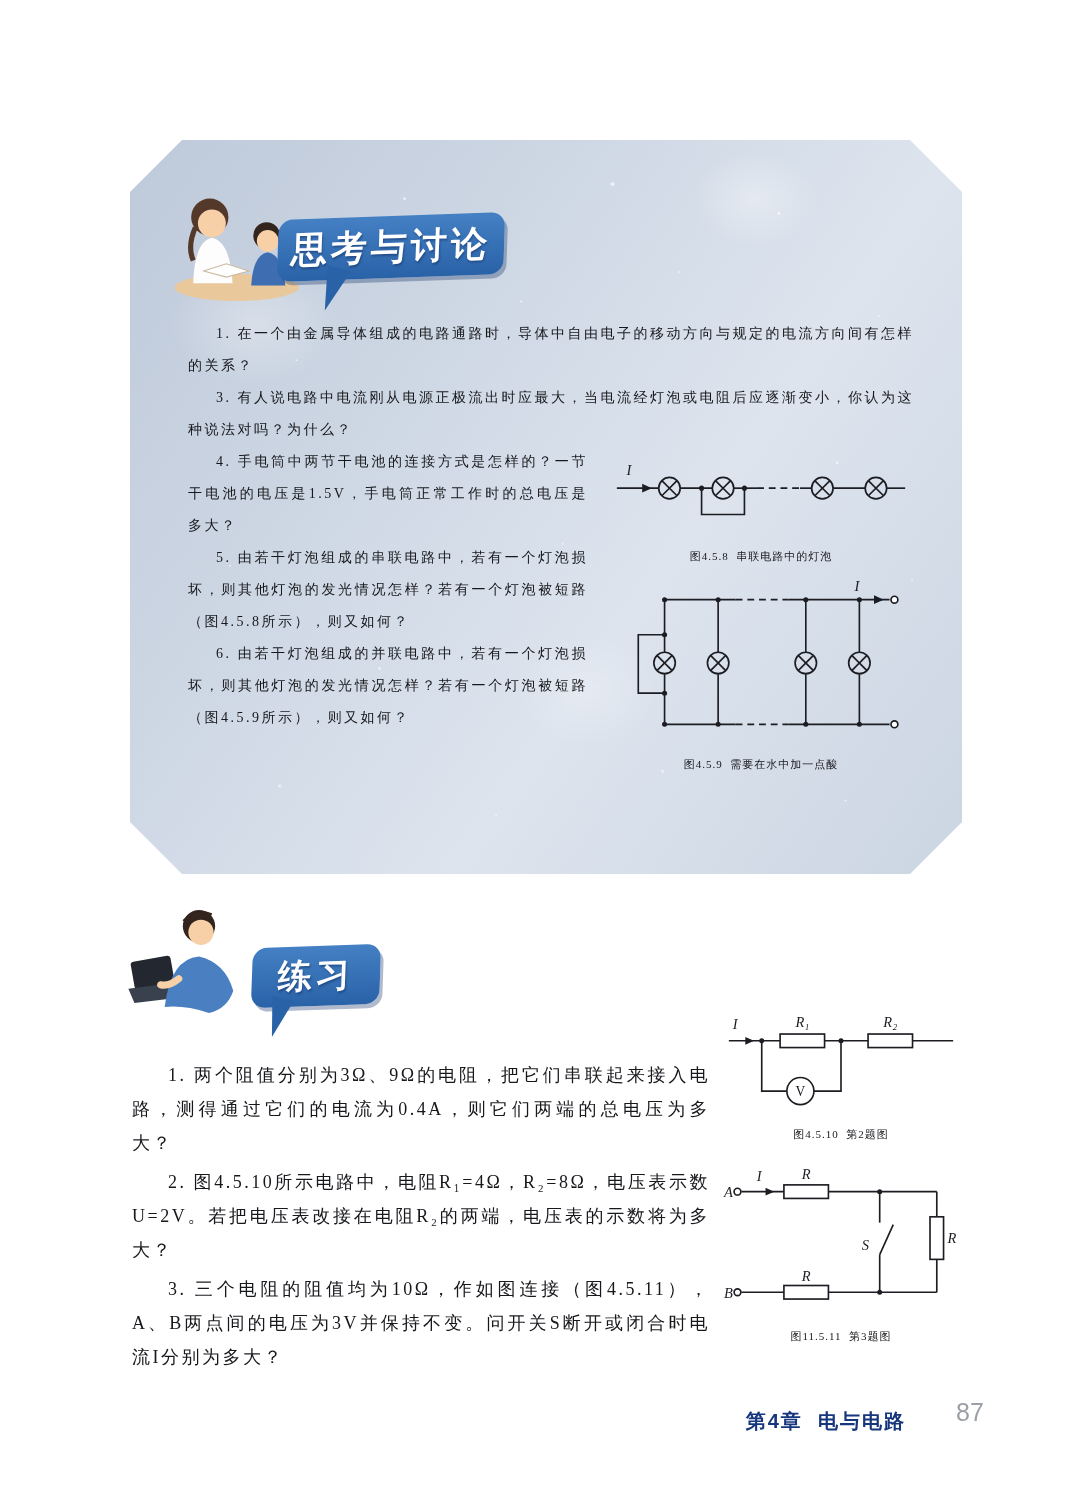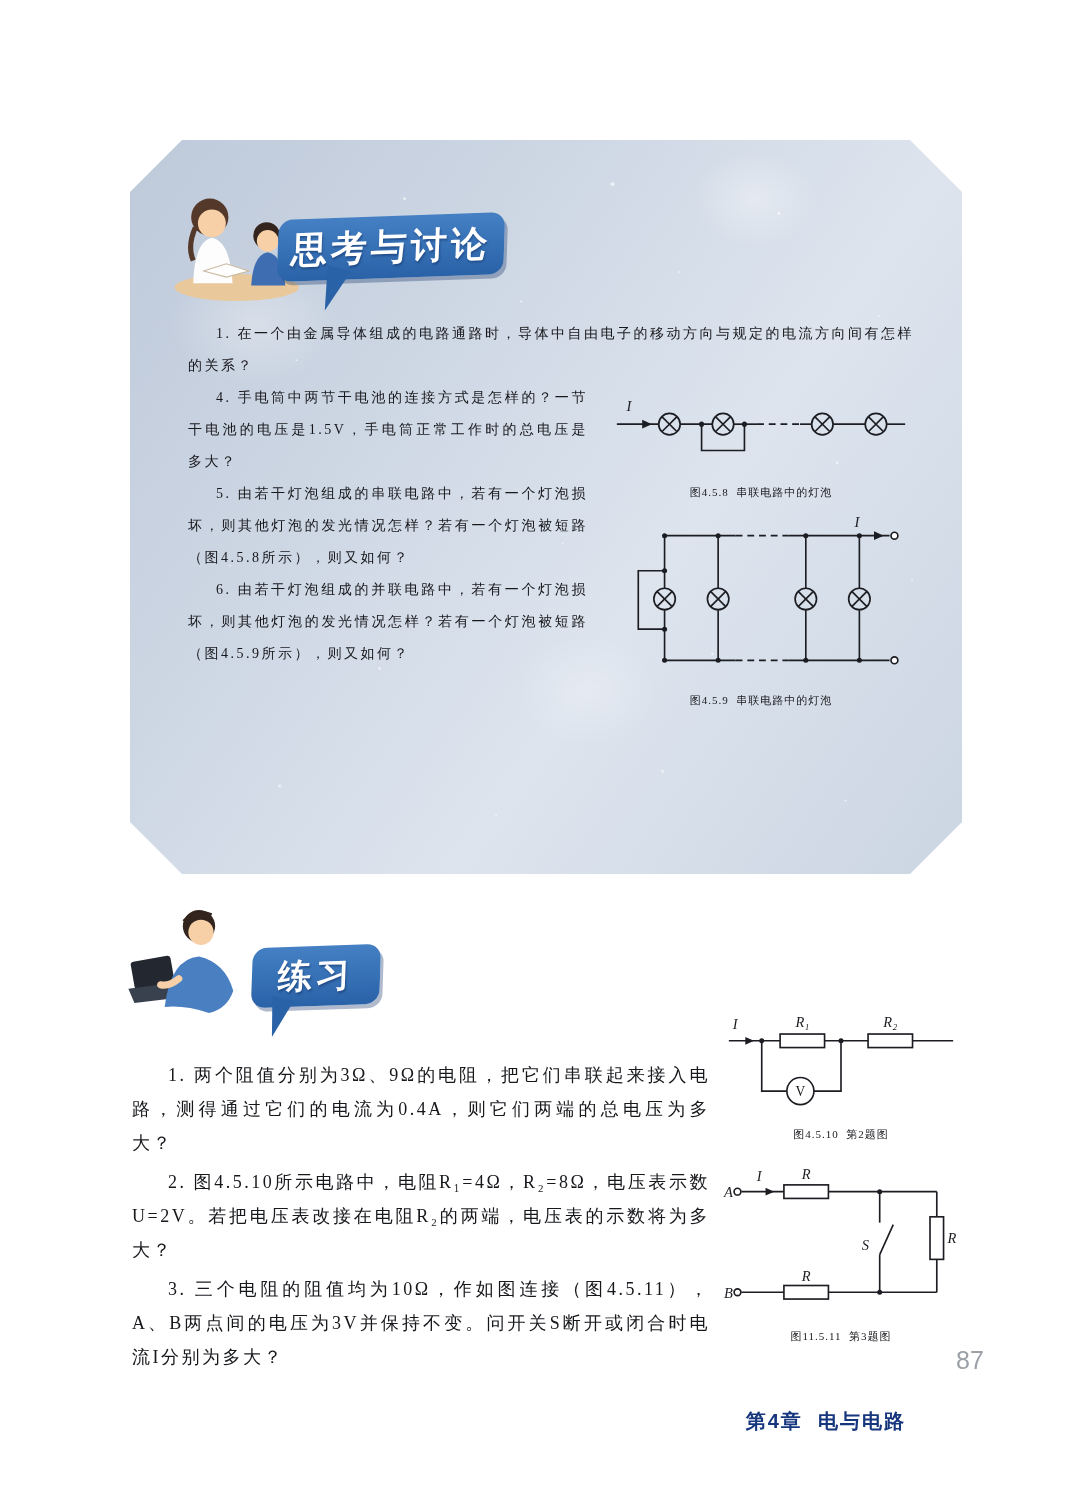--- a/index.html
+++ b/index.html
@@ -76,21 +76,21 @@
   .practice-figs { position:absolute; left:716px; top:1010px; width:250px; }
   .practice-figs figure + figure { margin-top:20px; }
 
   
   .clabel { font-family:"Liberation Serif", serif; font-style:italic; font-size:15px; fill:#1c1d22; }
   .clabel-v { font-family:"Liberation Serif", serif; font-size:14px; fill:#1c1d22; }
 
   
   .footer-chapter { position:absolute; left:0; top:1408px; width:906px; text-align:right;
     font-size:20px; font-weight:bold; color:#16367d; white-space:pre-wrap; letter-spacing:2px; }
-  .pagenum { position:absolute; left:956px; top:1346px; font-size:25px; color:#9aa0a6; }
+  .pagenum { position:absolute; left:956px; top:1398px; font-size:25px; color:#9aa0a6; }
 </style>
 </head>
 <body>
 
 <div class="page">
 
   <svg width="0" height="0" style="position:absolute" aria-hidden="true">
     <defs>
       <g id="lamp" stroke="#1c1d22" stroke-width="1.7" fill="none">
         <circle r="11"></circle>
@@ -115,20 +115,21 @@
       <path d="M80,100 q2,-30 16,-32 q14,2 17,32 z" fill="#3e6db2"></path>
     </svg>
 
     <div class="banner banner-discussion">
       <span>思考与讨论</span>
     </div>
     <div class="tail tail-discussion"></div>
 
     <div class="panel-content">
       <p class="q">1. 在一个由金属导体组成的电路通路时，导体中自由电子的移动方向与规定的电流方向间有怎样的关系？</p>
+      <p class="q">3. 有人说电路中电流刚从电源正极流出时应最大，当电流经灯泡或电阻后应逐渐变小，你认为这种说法对吗？为什么？</p>
 
       <div class="q-row">
         <div class="q-col">
           <p class="q">4. 手电筒中两节干电池的连接方式是怎样的？一节干电池的电压是1.5V，手电筒正常工作时的总电压是多大？</p>
           <p class="q">5. 由若干灯泡组成的串联电路中，若有一个灯泡损坏，则其他灯泡的发光情况怎样？若有一个灯泡被短路（图4.5.8所示），则又如何？</p>
           <p class="q">6. 由若干灯泡组成的并联电路中，若有一个灯泡损坏，则其他灯泡的发光情况怎样？若有一个灯泡被短路（图4.5.9所示），则又如何？</p>
         </div>
 
         <div class="fig-col">
           <figure>
@@ -190,21 +191,21 @@
                 <circle cx="55" cy="150" r="2.6"></circle>
                   <circle cx="110" cy="150" r="2.6"></circle>
                 <circle cx="200" cy="150" r="2.6"></circle>
                   <circle cx="255" cy="150" r="2.6"></circle>
                 <circle cx="55" cy="58" r="2.6"></circle>
                   <circle cx="55" cy="118" r="2.6"></circle>
                 <polygon points="280,22 270,17.5 270,26.5"></polygon>
               </g>
               <text x="250" y="13" class="clabel">I</text>
             </svg>
-            <figcaption>图4.5.9  串联电路中的灯泡</figcaption>
+            <figcaption>图4.5.9  需要在水中加一点酸</figcaption>
           </figure>
         </div>
       </div>
     </div>
   </section>
 
   <svg class="illus-practice" viewBox="0 0 150 115">
     <rect x="6" y="58" width="40" height="28" rx="3" fill="#23272f" transform="rotate(-10 26 72)"></rect>
     <path d="M2,88 l46,-6 l12,14 l-52,6 z" fill="#39414f"></path>
     <path d="M38,106 q6,-48 34,-50 q26,6 34,34 q-6,18 -24,22 q-24,-8 -44,-6 z" fill="#4a7fc1"></path>

